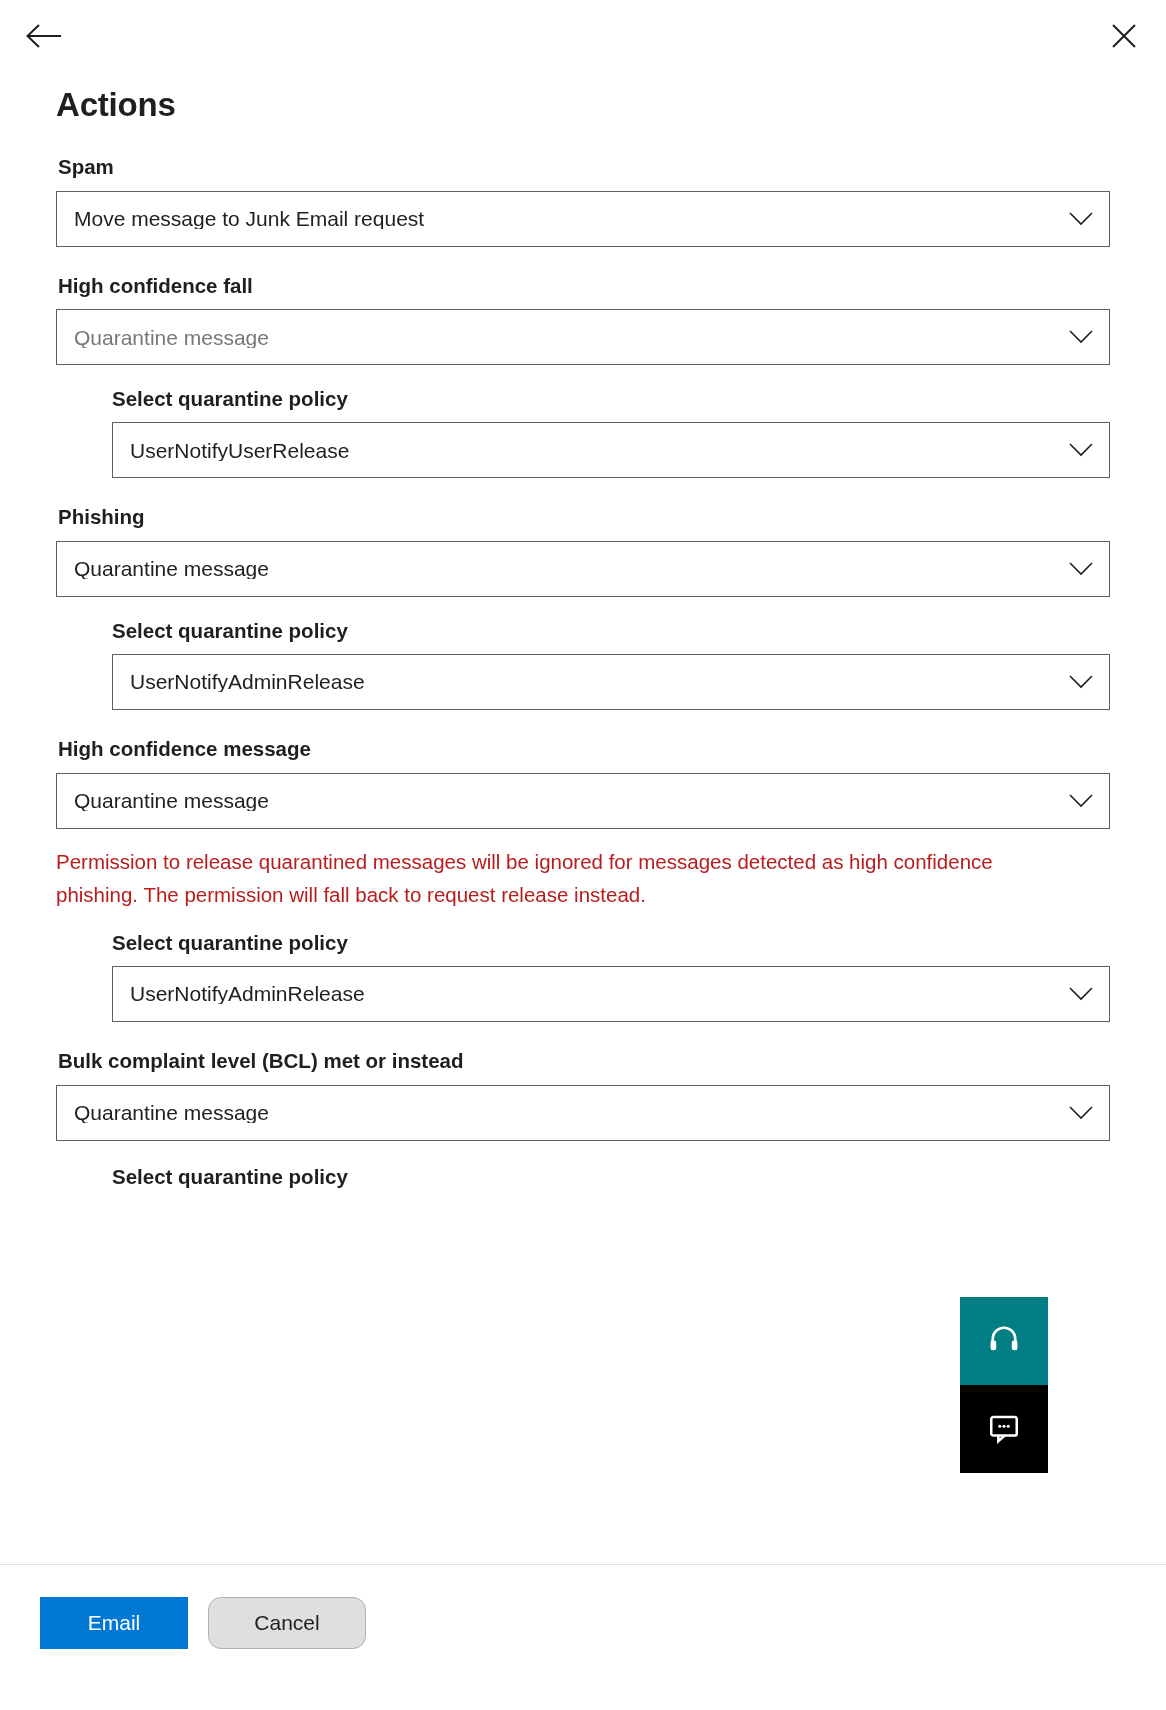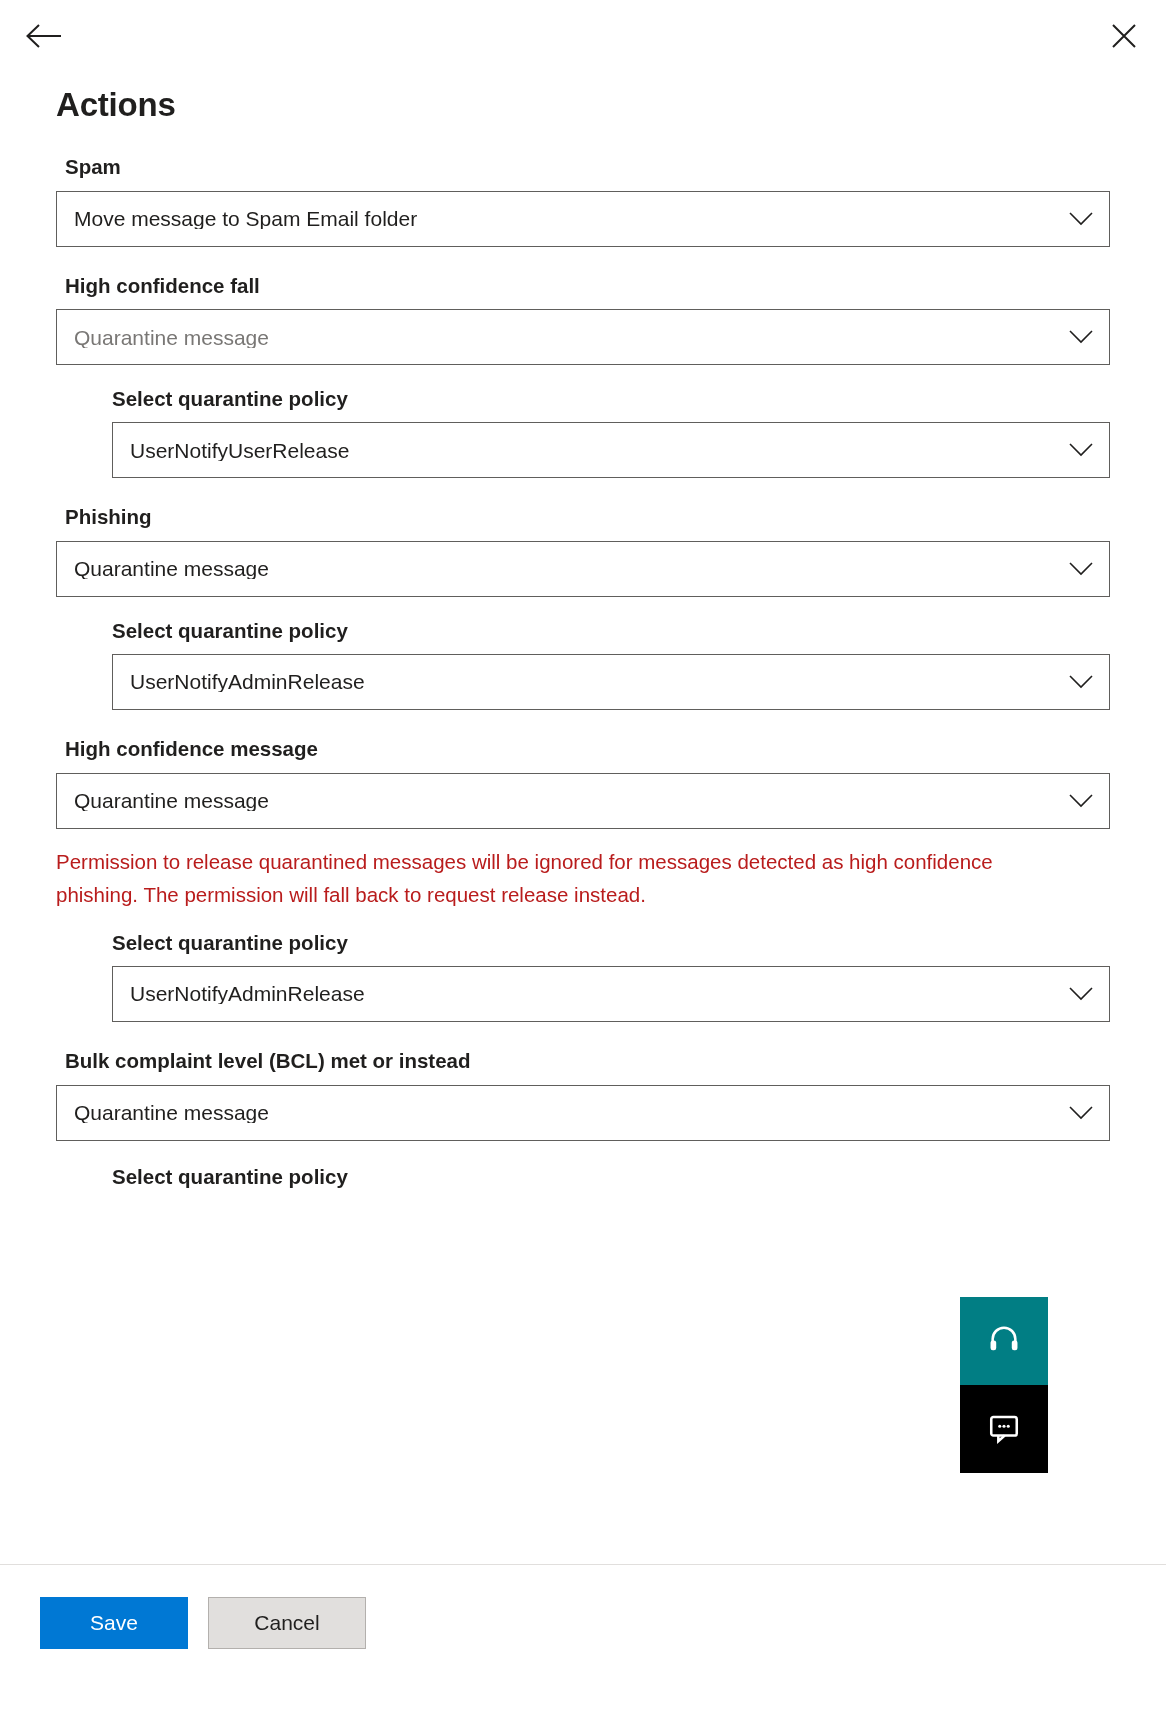--- a/index.html
+++ b/index.html
@@ -75,21 +75,21 @@
     font-weight: bold;
     letter-spacing: -0.2px;
     margin: 14px 0 30px 0;
     color: #201f1e;
   }
 
   .field-label {
     font-size: 20.5px;
     font-weight: bold;
     color: #201f1e;
-    margin: 0 0 11px 9px;
+    margin: 0 0 11px 2px;
     line-height: 1.25;
   }
 
   .select-wrap {
     position: relative;
     height: 56px;
     border: 1px solid #605e5c;
     background: #ffffff;
     display: flex;
     align-items: center;
@@ -172,20 +172,21 @@
     background: #0078d4;
     color: #ffffff;
     border-color: #0078d4;
   }
   .btn-secondary {
     left: 208px;
     width: 158px;
     background: #e1dfdd;
     color: #201f1e;
     border-color: #b3b0ad;
+    border-radius: 13px;
   }
 
   
   .widget-stack {
     position: absolute;
     right: 118px;
     bottom: 237px;
     width: 88px;
     z-index: 5;
   }
@@ -223,21 +224,21 @@
     </button>
   </div>
 
   <div class="content">
 
     <h1 class="page-title">Actions</h1>
 
     <div class="block">
       <div class="field-label">Spam</div>
       <div class="select-wrap">
-        <span class="value">Move message to Spam Email folder</span>
+        <span class="value">Move message to Junk Email request</span>
         <span class="chev">
           <svg width="24" height="14" viewBox="0 0 24 14" fill="none">
               <path d="M1 1 L12 12 L23 1" stroke="#201f1e" stroke-width="1.6"></path>
             </svg>
         </span>
       </div>
     </div>
 
     <div class="block tight">
       <div class="field-label">High confidence fall</div>
@@ -346,17 +347,17 @@
           <path d="M8 18 L8 22 L12.5 18" stroke="#ffffff" stroke-width="1.8" fill="none"></path>
           <circle cx="9" cy="11.5" r="1.1" fill="#ffffff"></circle>
           <circle cx="12" cy="11.5" r="1.1" fill="#ffffff"></circle>
           <circle cx="15" cy="11.5" r="1.1" fill="#ffffff"></circle>
         </svg>
       </span>
     </div>
   </div>
 
   <div class="footer">
-    <button class="btn btn-primary">Save</button>
+    <button class="btn btn-primary">Email</button>
     <button class="btn btn-secondary">Cancel</button>
   </div>
 
 </div>
 
 </body></html>

